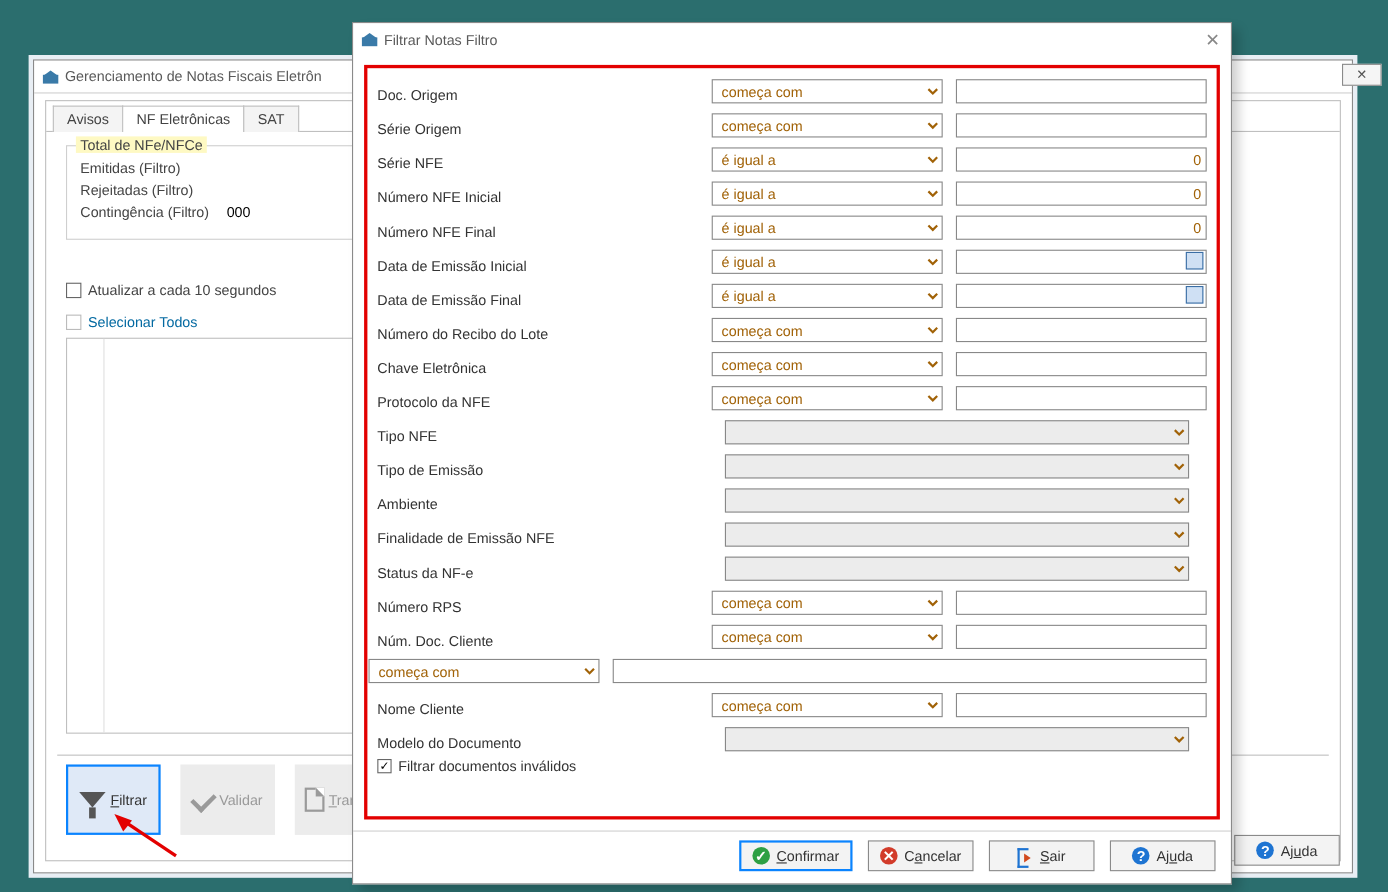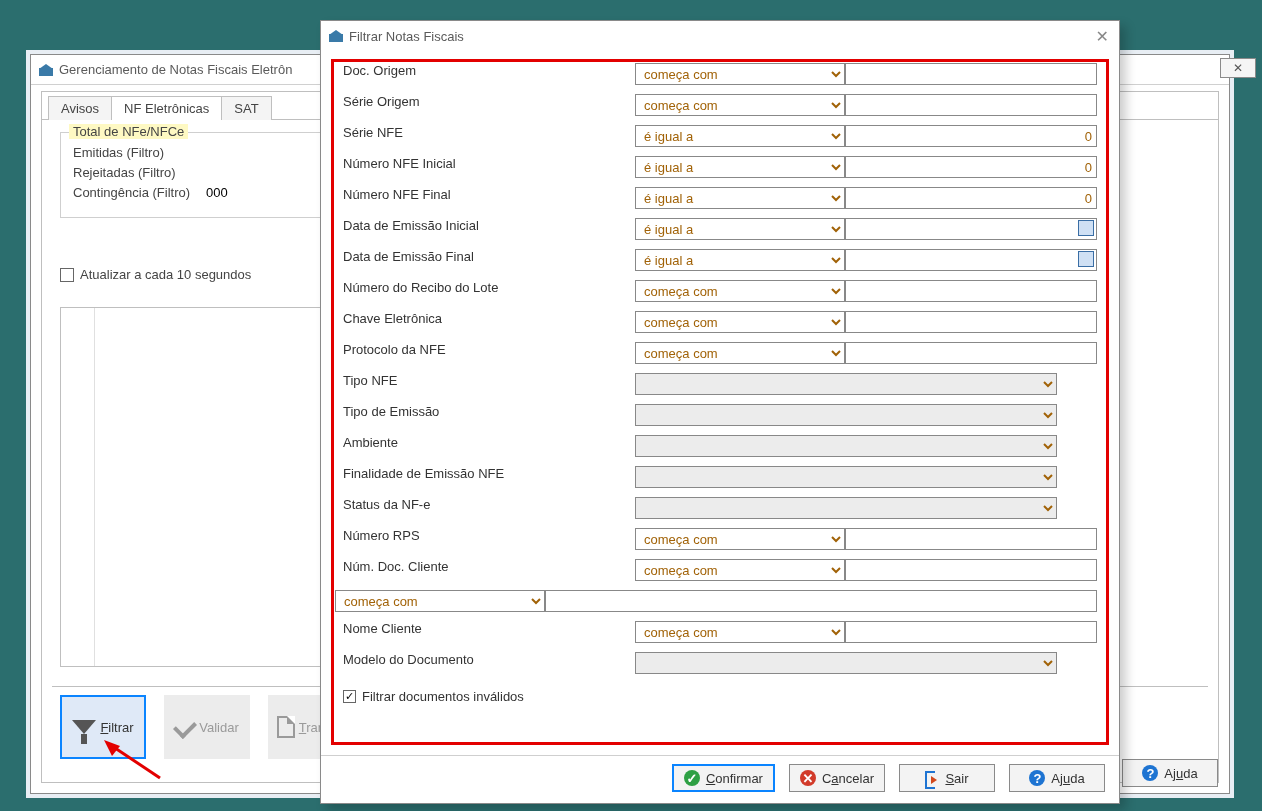--- a/index.html
+++ b/index.html
@@ -65,21 +65,21 @@
     position:absolute; left:18px; top:40px; width:270px;
     border:1px solid #cfcfcf;
     padding:10px 12px 14px 12px;
   }
   .groupbox-title {
     position:absolute; top:-9px; left:8px;
     background:#fef9c3; padding:0 4px; color:#444;
   }
   .group-line { color:#444; line-height:20px; }
   .group-line.red { color:#000000; font-weight:normal; margin-left:6px; }
-  .chk-row { margin-top:25px; display:flex; align-items:center; gap:6px; color:#444;}
+  .chk-row { margin-top:14px; display:flex; align-items:center; gap:6px; color:#444;}
   .chk-row.disabled { color:#0369a1; }
   .chk {
     width:14px; height:14px; border:1px solid #666; display:inline-block; background:#fff;
   }
   .chk.disabled { border-color:#bbb; }
 
   
   .list-area {
     position:absolute; left:18px; top:215px; width:270px; height:360px;
     border:1px solid #bfbfbf; background:#fff;
@@ -131,22 +131,23 @@
   .modal-close { position:absolute; right:10px; top:6px; color:#888; font-size:16px;}
   .filter-body {
     position:absolute; left:10px; top:38px; right:10px; bottom:58px;
     border:3px solid #e30000; 
     padding:1px;
   }
   .filter-table {
     width:100%;
   }
   .filter-row {
-    display:flex; align-items:flex-start;
+    display:flex; align-items:flex-end;
     height:31px;
+    gap:12px;
   }
   .filter-label {
     flex:0 0 300px;
     padding-left:8px; color:#333;
   }
   .filter-op {
     flex:0 0 210px;
   }
   .filter-val {
     flex:1 1 auto; padding-right:8px;
@@ -278,21 +279,21 @@
   </div>
 
   <svg class="red-arrow" viewBox="0 0 70 40">
     <line x1="60" y1="38" x2="12" y2="6" stroke="#e30000" stroke-width="3"></line>
     <polygon points="4,0 20,6 12,16" fill="#e30000"></polygon>
   </svg>
 
   <div class="modal">
     <div class="modal-title">
       <span class="bank-icon icon"></span>
-      <span>Filtrar Notas Fiscais</span>
+      <span>Filtrar Notas Filtro</span>
       <span class="modal-close">✕</span>
     </div>
 
     <div class="filter-body">
       <div class="filter-table" id="filter-rows">
           <div class="filter-row">
             <div class="filter-label">Doc. Origem</div>
             <div class="filter-op"><select class="win"><option>começa com</option></select></div>
             <div class="filter-val"><input class="win" style=""></div>
           </div>

